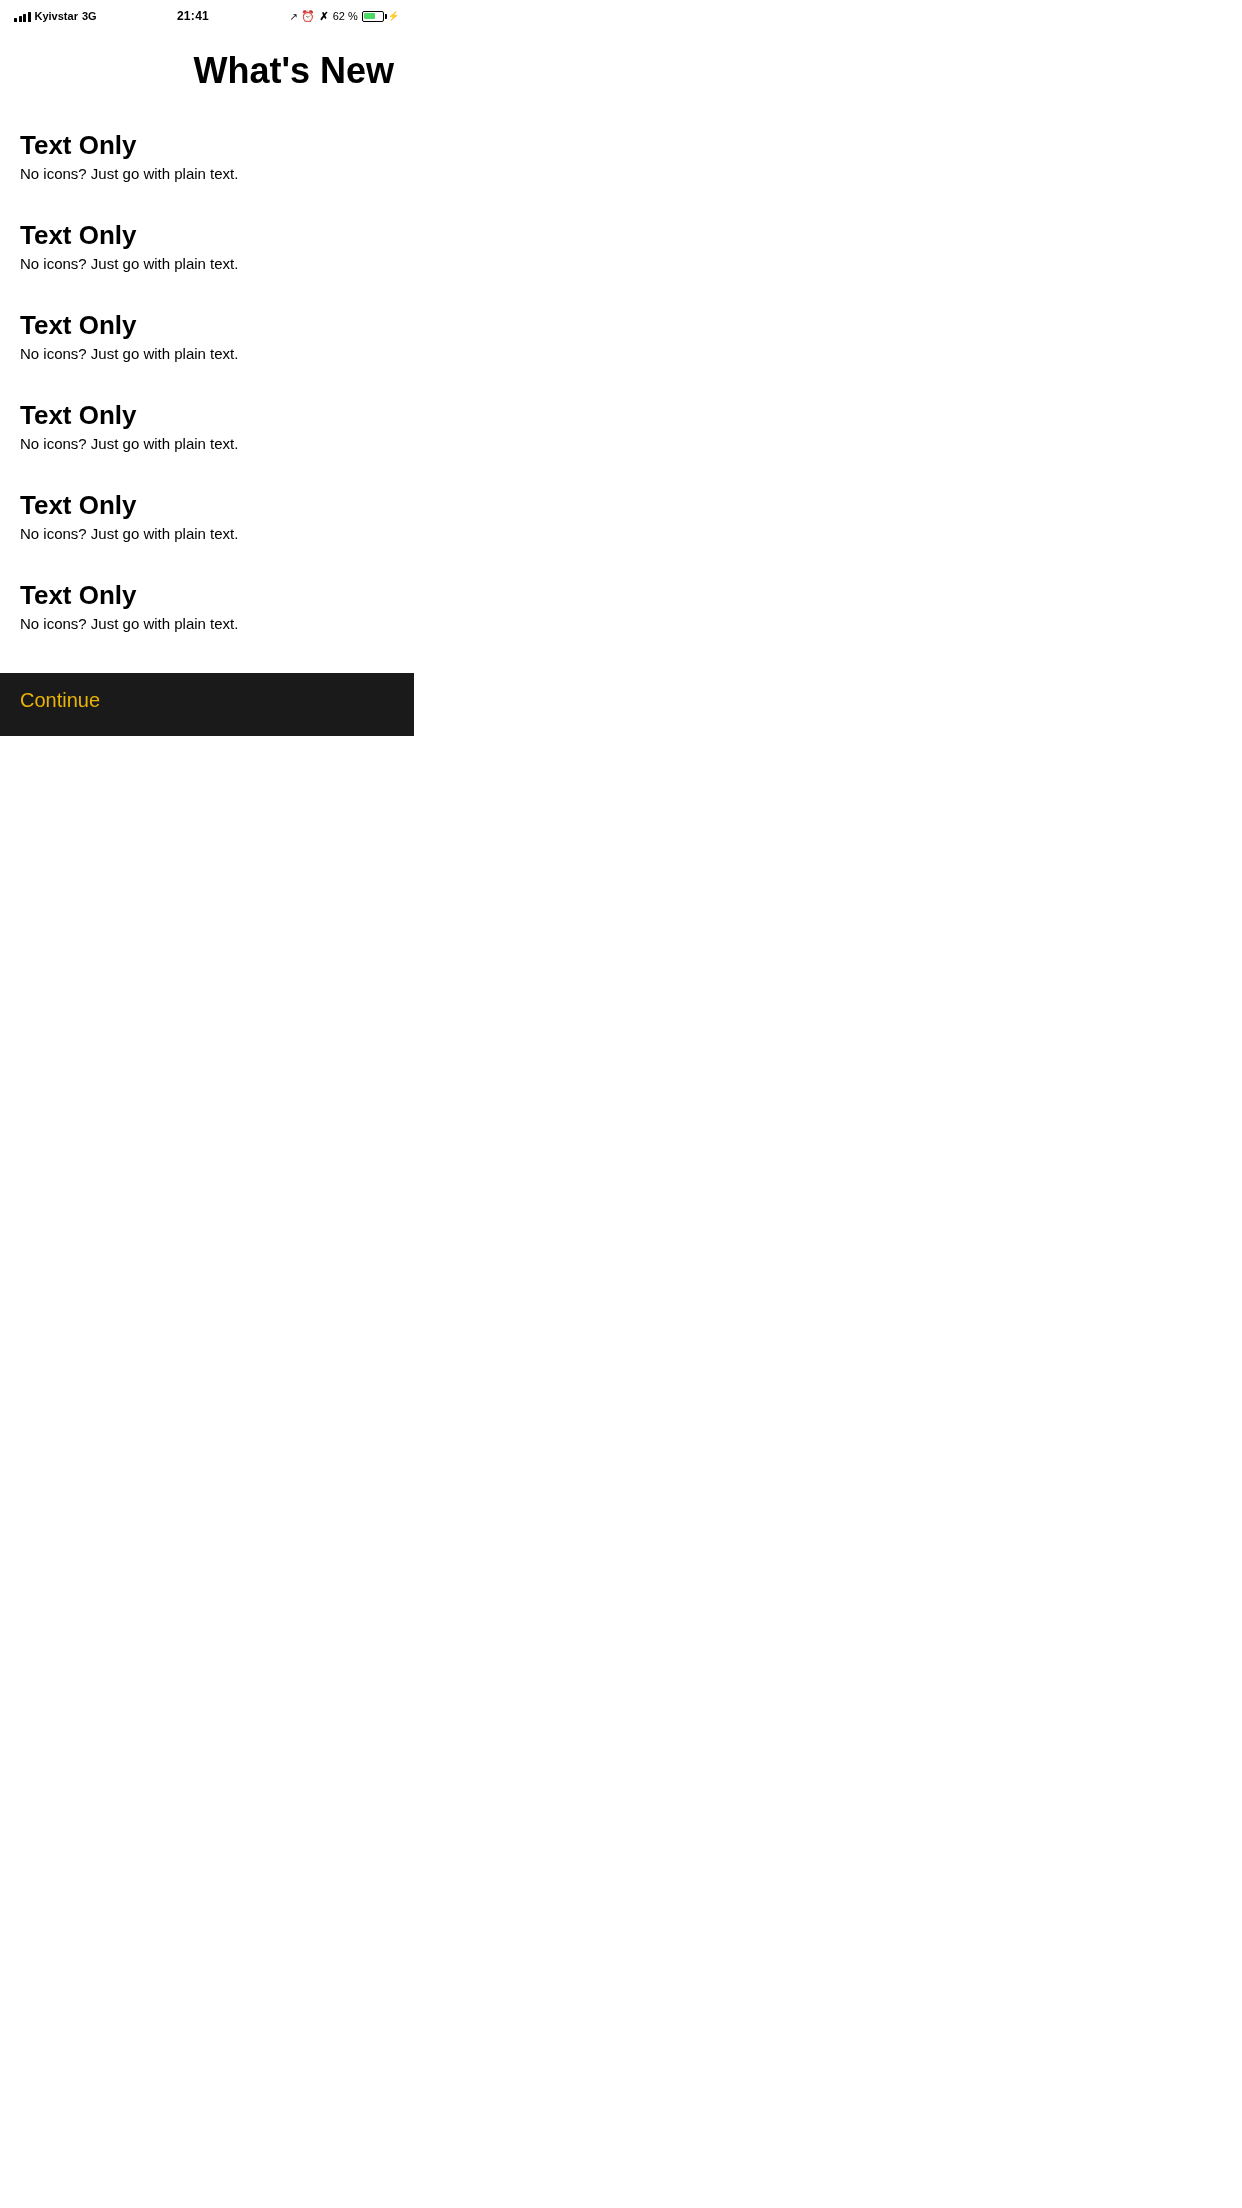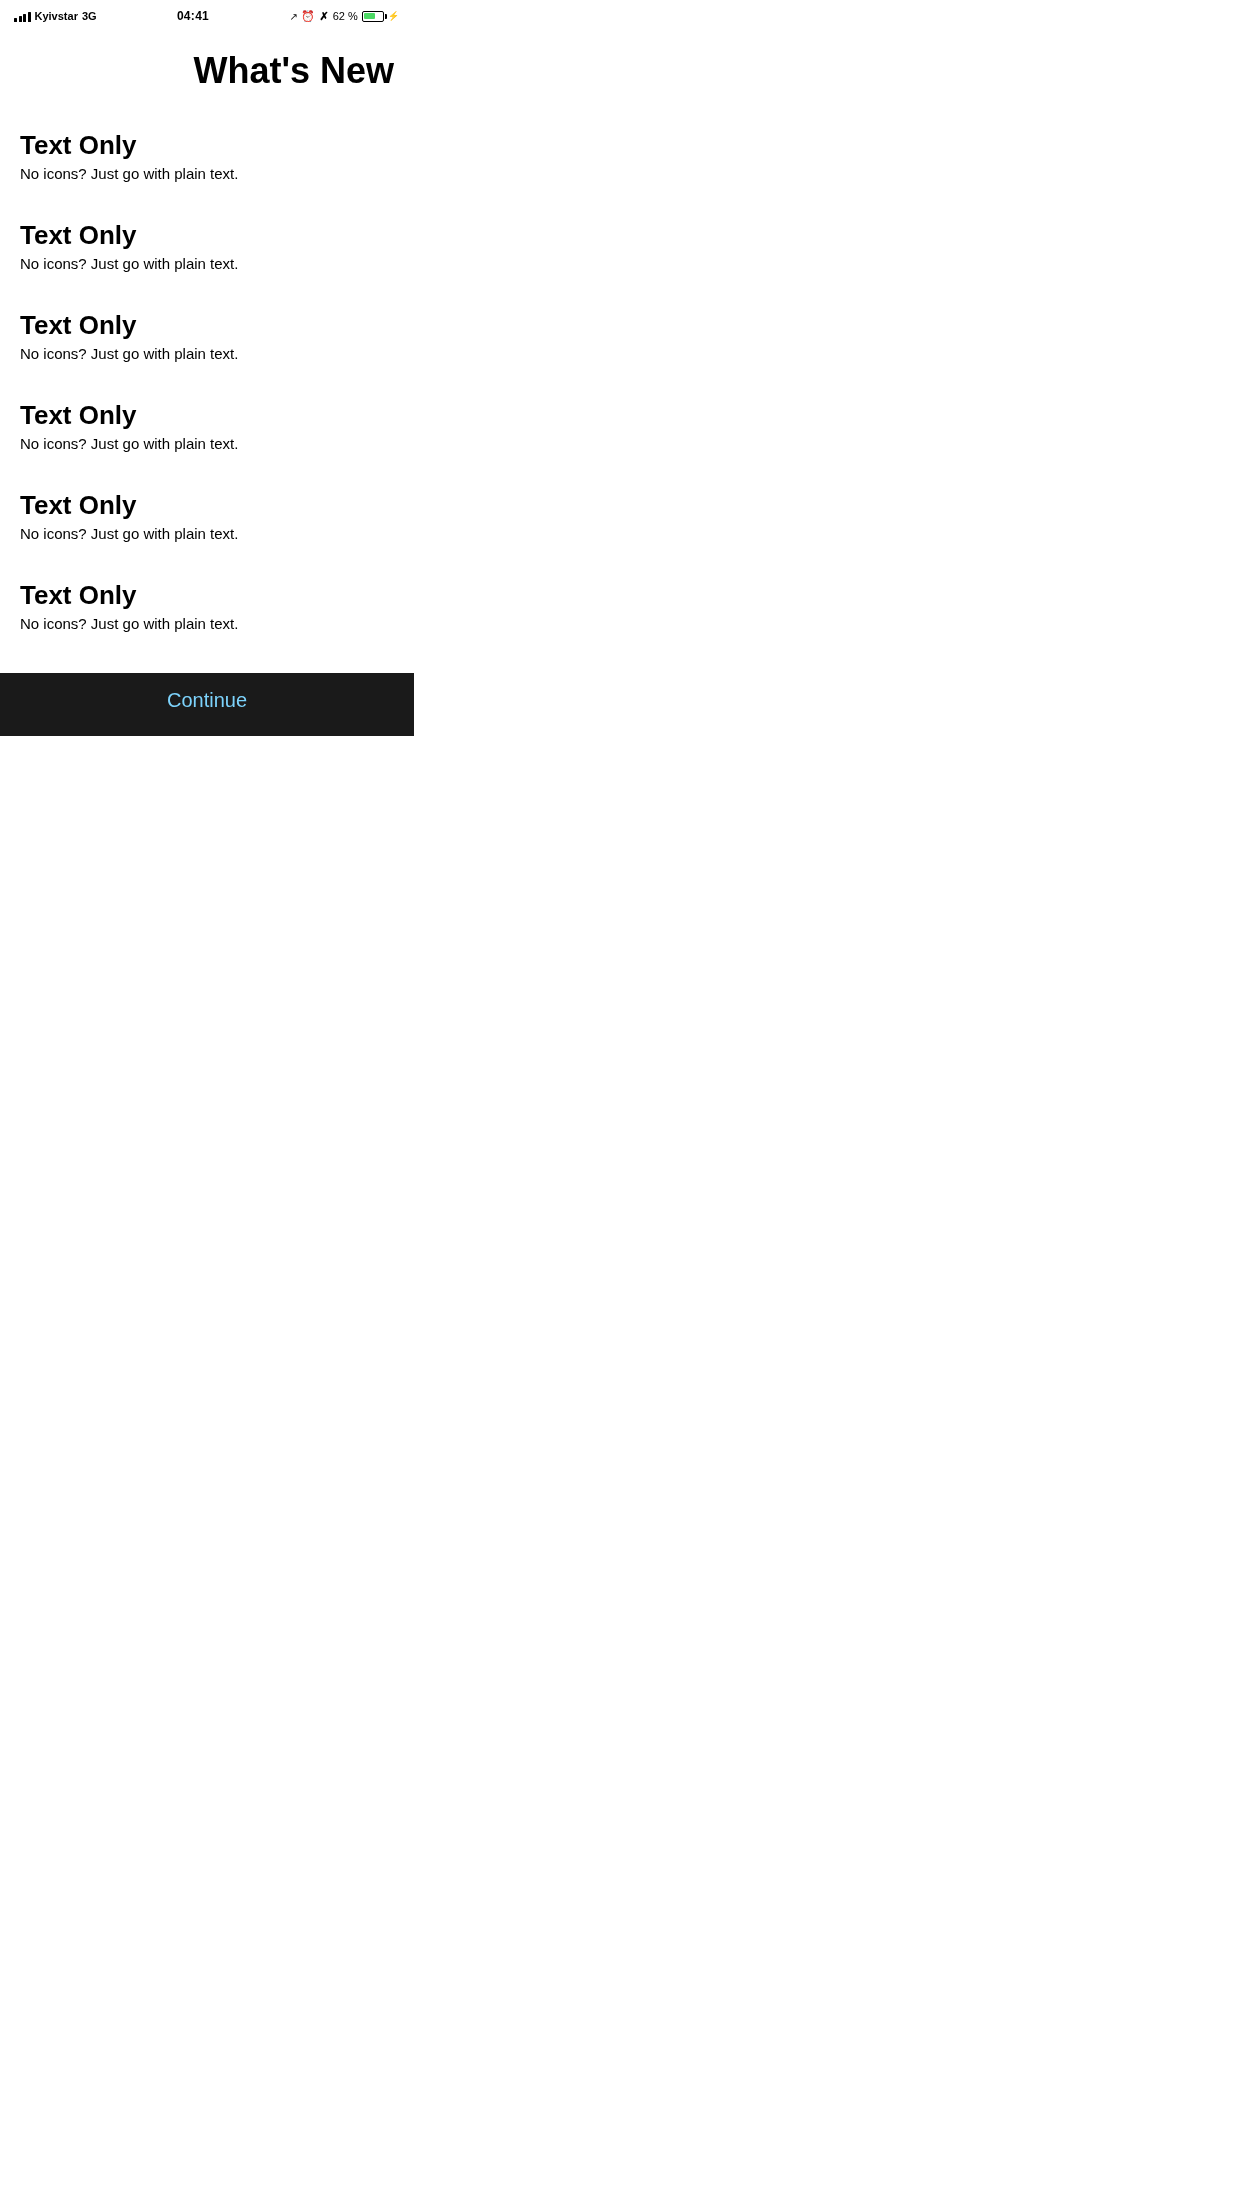--- a/index.html
+++ b/index.html
@@ -145,40 +145,40 @@
       width: 100%;
       background: transparent;
       border: none;
       cursor: pointer;
       padding: 0;
     }
 
     .continue-label {
       font-size: 20px;
       font-weight: 500;
-      color: #7dd3fc;
-      text-align: center;
+      color: #eab308;
+      text-align: left;
       display: block;
     }
   </style>
 </head>
 <body>
 
 <div class="status-bar">
   <div class="status-left">
     <div class="signal-bars">
       <span style="height:4px"></span>
       <span style="height:6px"></span>
       <span style="height:8px"></span>
       <span style="height:10px"></span>
     </div>
     <span>Kyivstar</span>
     <span>3G</span>
   </div>
-  <div class="status-center">04:41</div>
+  <div class="status-center">21:41</div>
   <div class="status-right">
     <span style="font-size:10px;">↗</span>
     <span style="font-size:11px;">⏰</span>
     <span style="font-size:11px; font-weight:700;">✗</span>
     <span>62 %</span>
     <div class="battery-icon">
       <div class="battery-body">
         <div class="battery-fill"></div>
       </div>
       <div class="battery-tip"></div>

